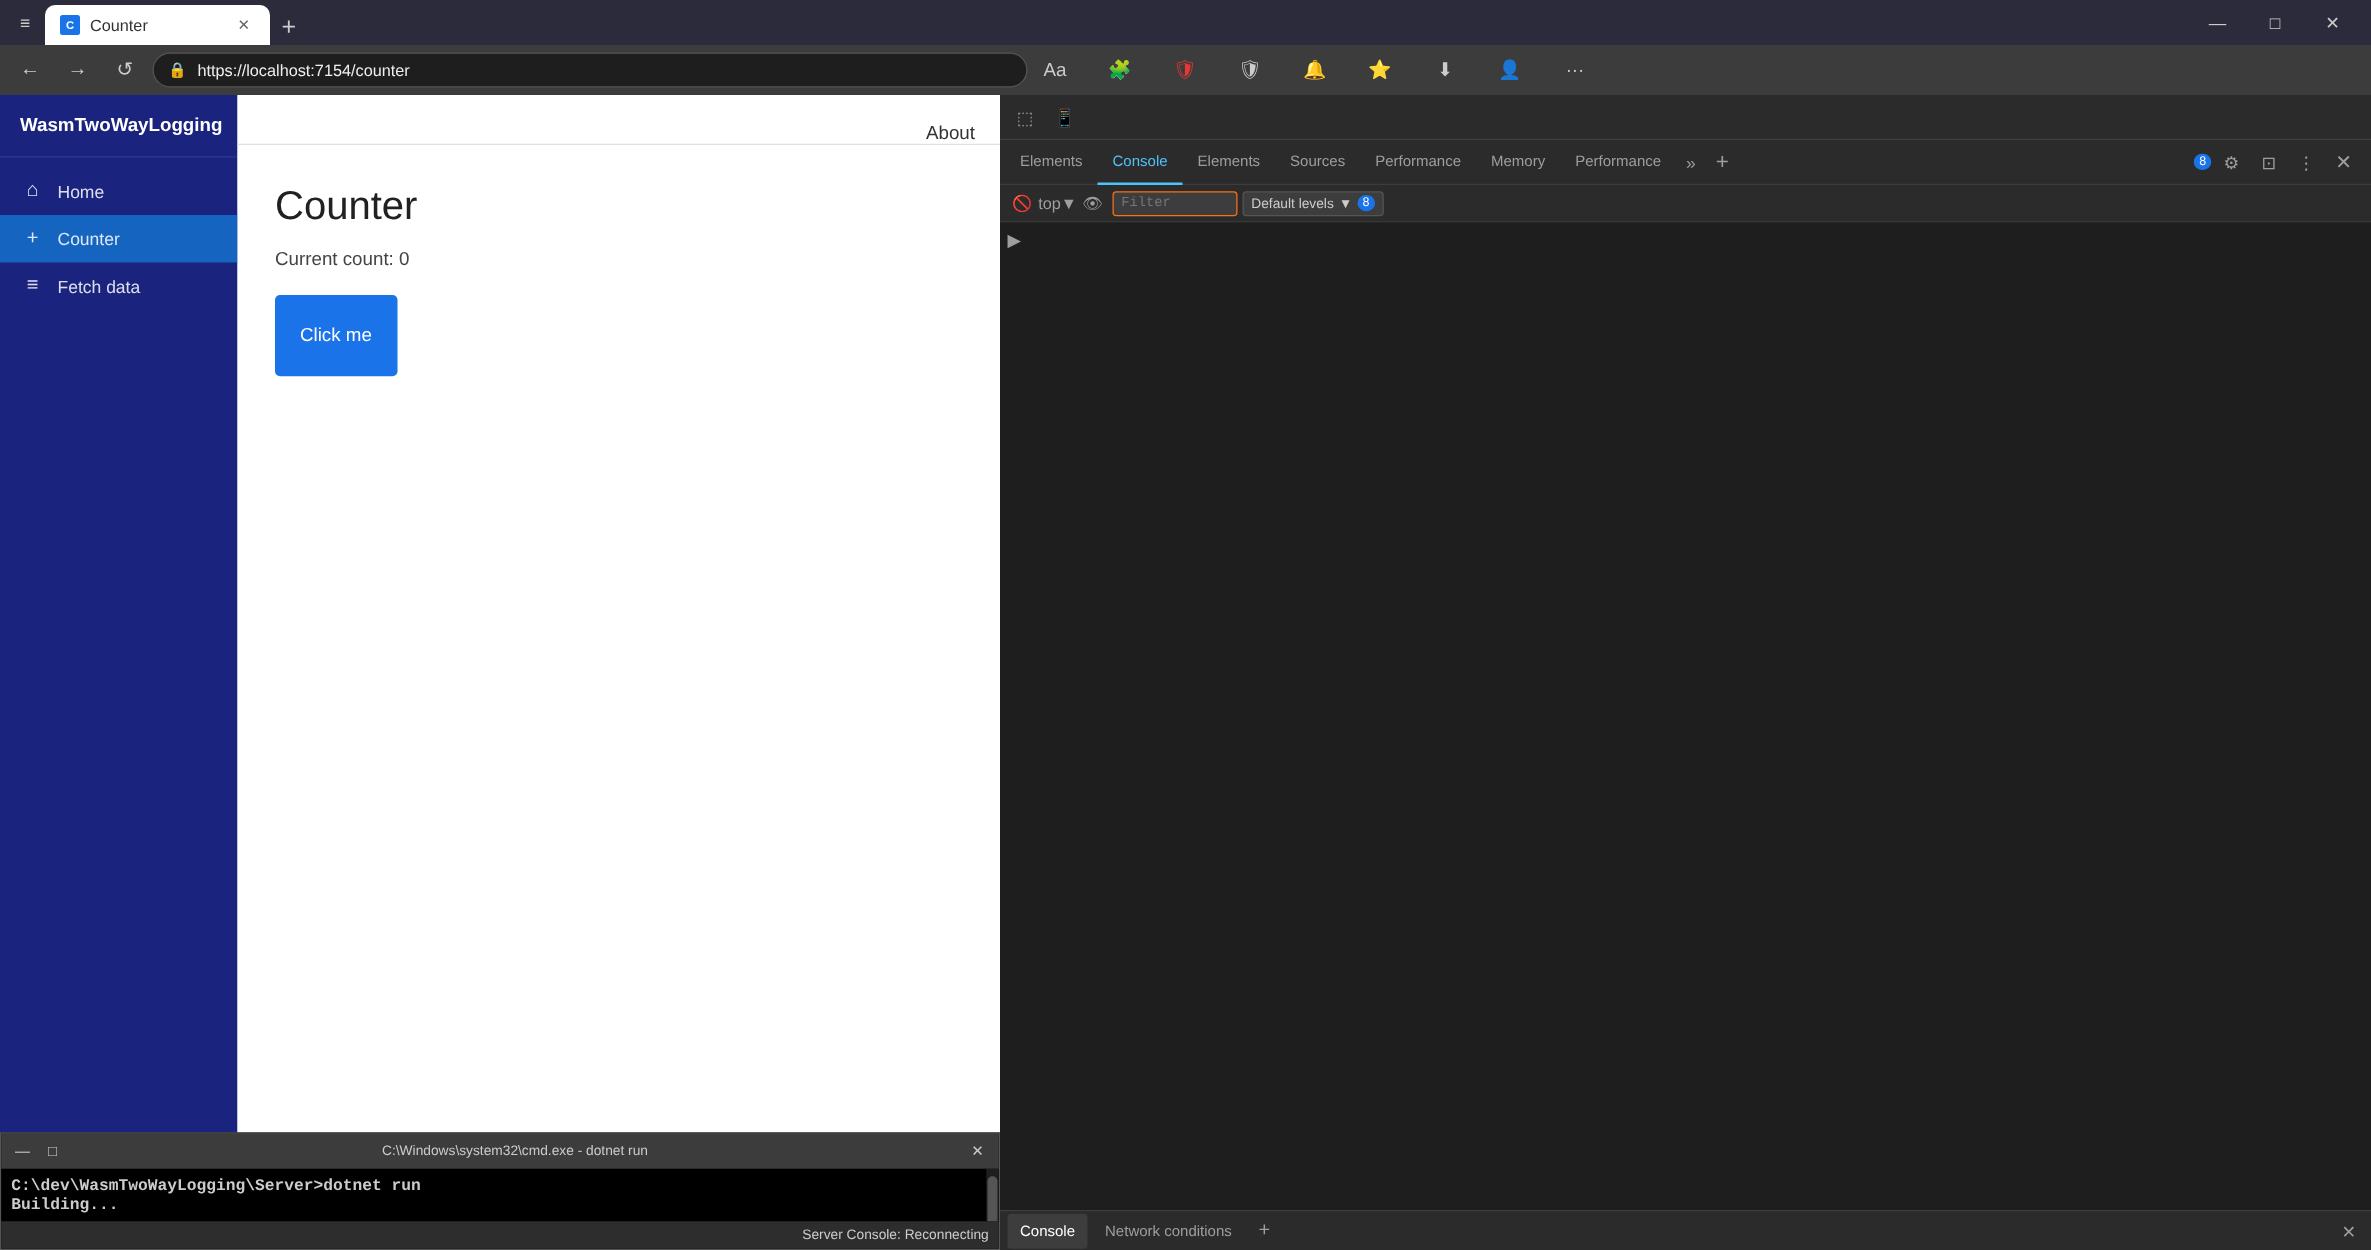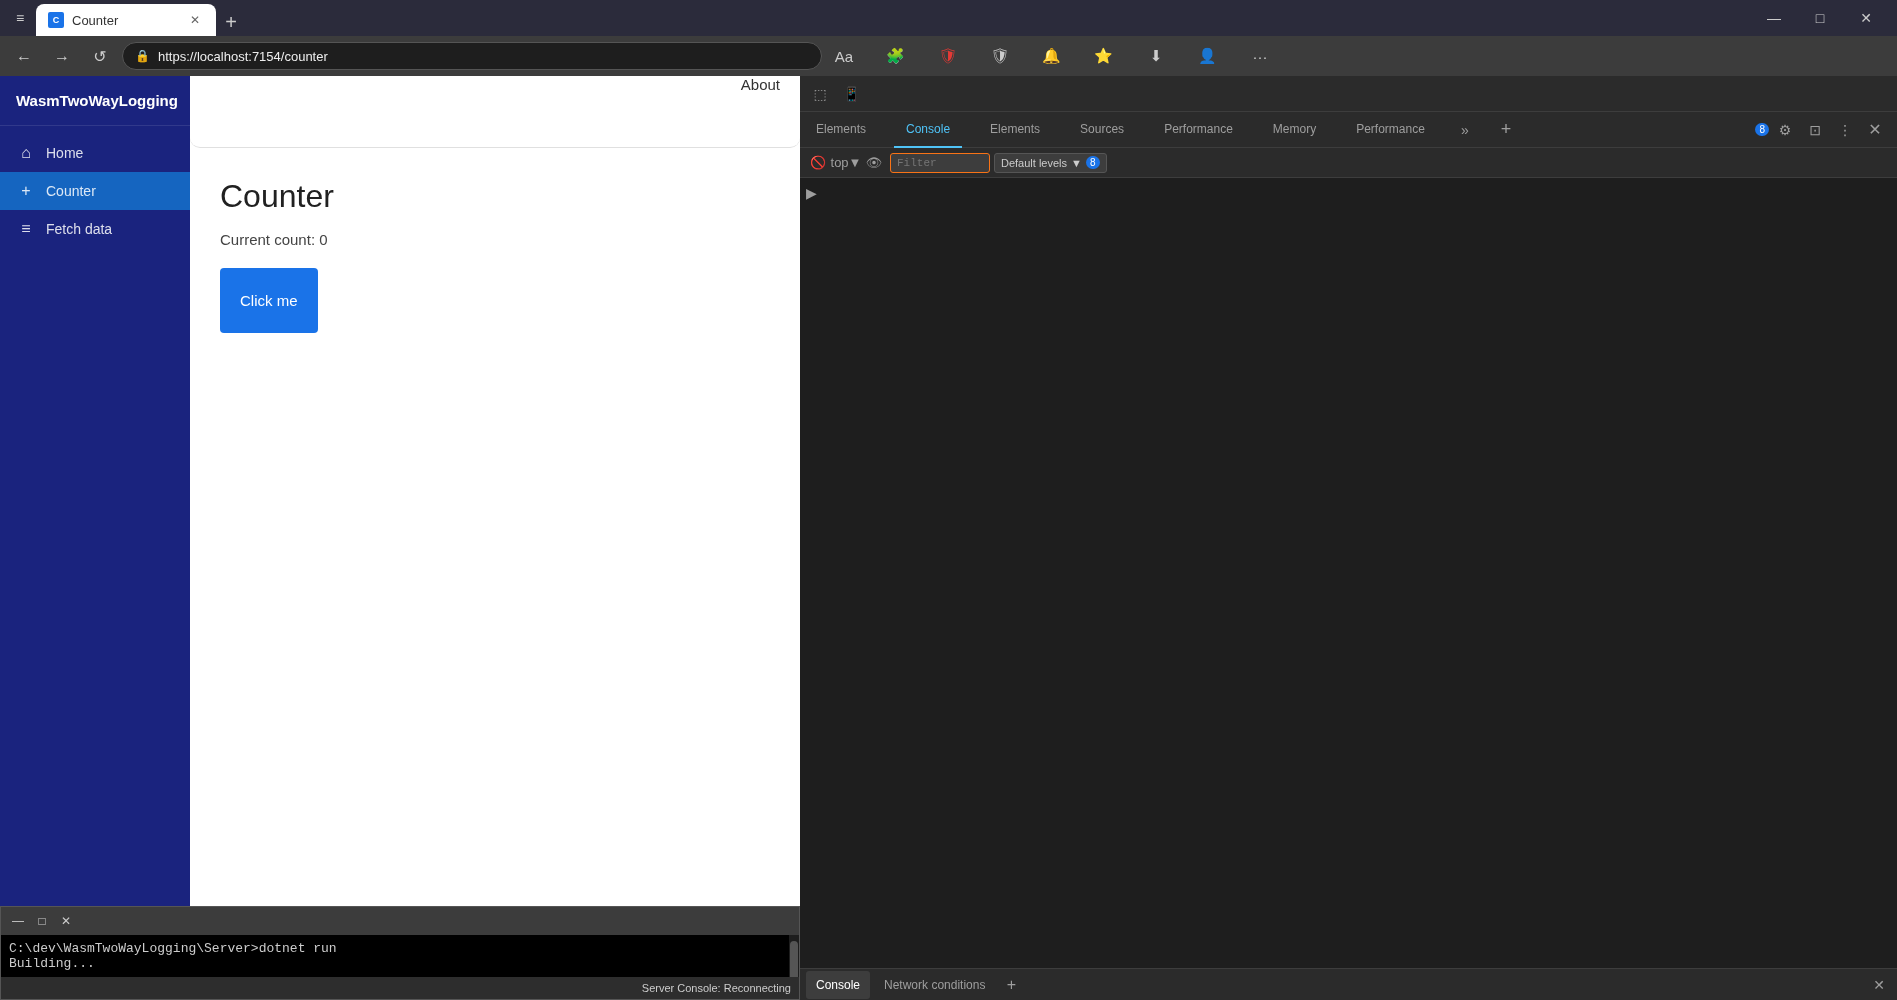--- a/index.html
+++ b/index.html
@@ -223,27 +223,26 @@
     
     .page-content {
       flex: 1;
       background: white;
       display: flex;
       flex-direction: column;
     }
 
     
     .top-nav {
-      height: 72px;
+      height: 40px;
       border-bottom: 1px solid #e0e0e0;
       display: flex;
-      align-items: flex-start;
+      align-items: flex-end;
       padding: 0 20px;
       justify-content: flex-end;
-      border-radius: 10px;
     }
     .top-nav-link {
       color: #333;
       font-size: 15px;
       text-decoration: none;
       cursor: pointer;
     }
 
     
     .page-body {
@@ -309,20 +308,21 @@
     .terminal-body {
       flex: 1;
       background: #000;
       color: #cccccc;
       font-family: 'Consolas', 'Courier New', monospace;
       font-size: 13px;
       padding: 6px 8px;
       overflow: hidden;
       display: flex;
       flex-direction: column;
+      font-weight: bold;
     }
     .terminal-scrollbar {
       width: 10px;
       background: #1e1e1e;
       position: relative;
       flex-shrink: 0;
     }
     .terminal-scrollbar-thumb {
       width: 8px;
       height: 60px;
@@ -358,21 +358,21 @@
     .devtools-top-bar {
       height: 36px;
       background: #2b2b2b;
       display: flex;
       align-items: center;
       border-bottom: 1px solid #3d3d3d;
     }
     .devtools-tabs {
       display: flex;
       align-items: center;
-      gap: 16px;
+      gap: 0;
       flex: 1;
       padding-left: 4px;
     }
     .devtools-tab {
       padding: 0 12px;
       height: 36px;
       display: flex;
       align-items: center;
       font-size: 12px;
       color: #9e9e9e;
@@ -651,20 +651,21 @@
             </p>
             <button class="click-btn">Click me</button>
           </div>
         </div>
       </div>
 
       <div class="terminal-window">
         <div class="terminal-titlebar">
           <button class="terminal-btn">—</button>
           <button class="terminal-btn">□</button>
+          <span class="terminal-title">C:\Windows\system32\cmd.exe - dotnet  run</span>
           <button class="terminal-btn">✕</button>
         </div>
         <div class="terminal-content-row">
           <div class="terminal-body">
             <div>C:\dev\WasmTwoWayLogging\Server&gt;dotnet run</div>
             <div>Building...</div>
           </div>
           <div class="terminal-scrollbar">
             <div class="terminal-scrollbar-thumb"></div>
           </div>

